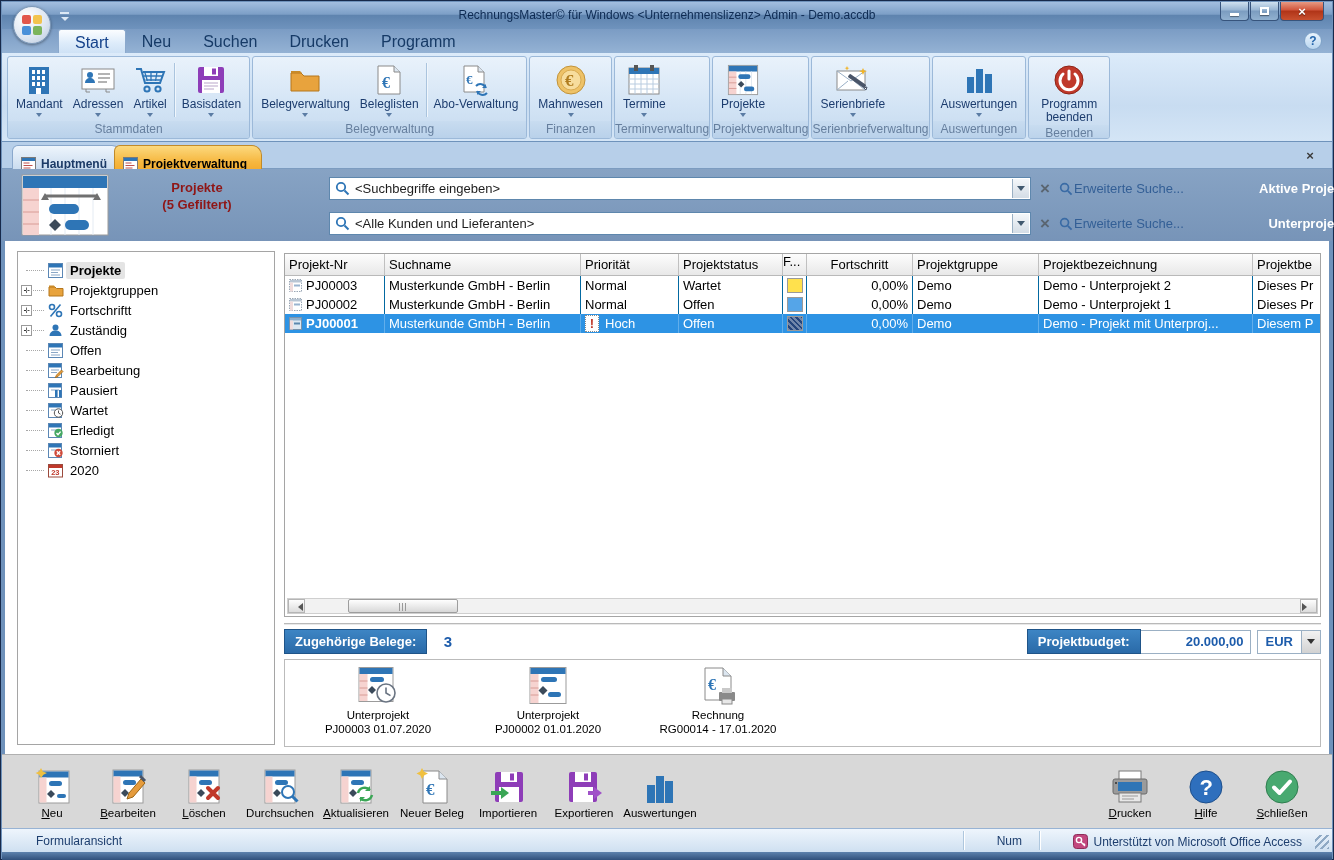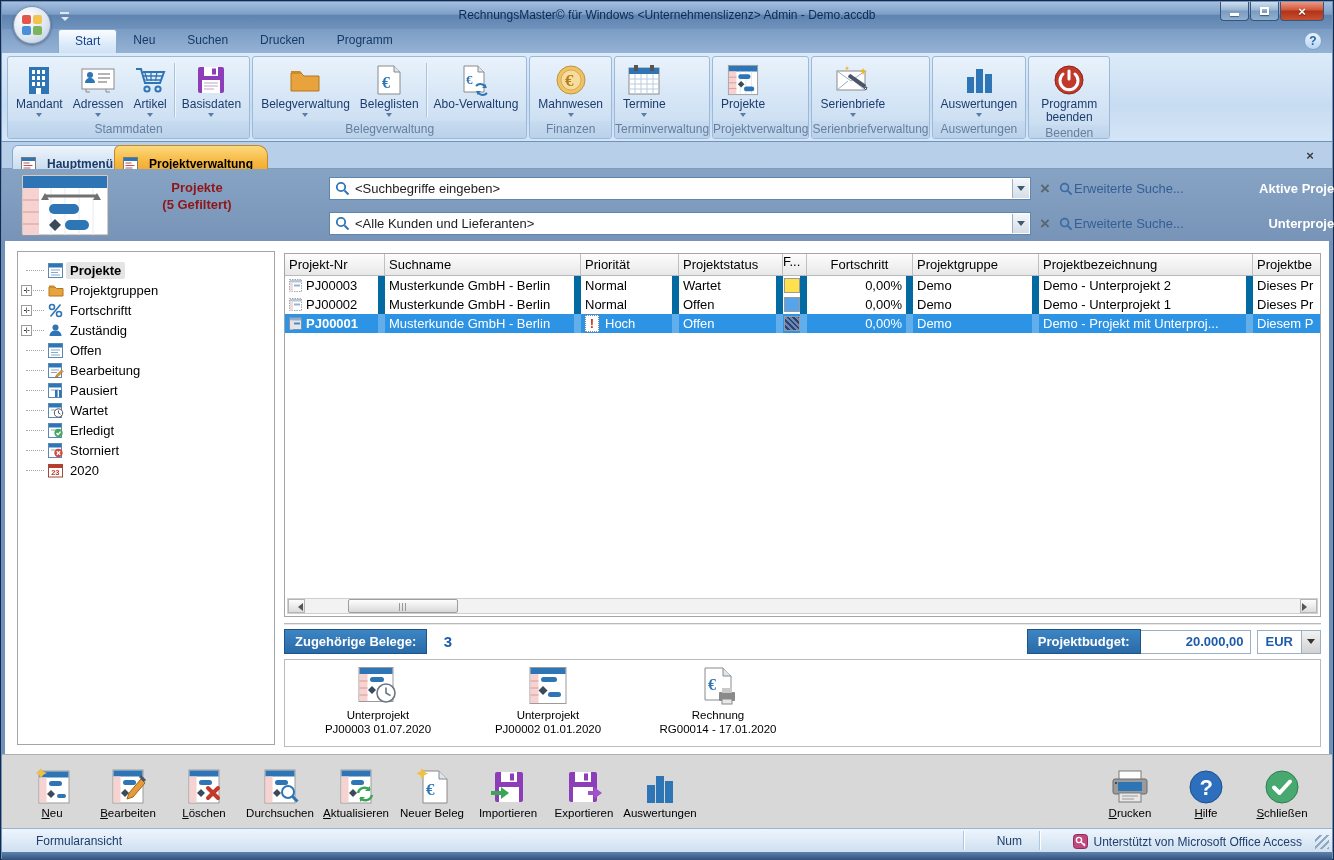--- a/index.html
+++ b/index.html
@@ -23,21 +23,21 @@
     background:linear-gradient(#cfe0ef, #97b4d2 45%, #7b9cc0 50%, #91b1d0 100%); border-radius:0 0 4px 4px; margin-left:1px; }
   .wbtn.close { width:44px; background:linear-gradient(#e89a83 0%, #d0543a 45%, #b03418 50%, #c8502f 100%); }
   .gl-min { width:9px; height:3px; background:#fff; margin-top:6px; box-shadow:0 1px 1px rgba(0,0,0,.4); }
   .gl-max { width:9px; height:8px; border:2px solid #fff; box-shadow:0 1px 1px rgba(0,0,0,.4); }
   .gl-x { color:#fff; font-size:13px; font-weight:bold; text-shadow:0 1px 1px rgba(0,0,0,.5); line-height:1; }
 
   
   .tabrow { position:absolute; left:1px; right:1px; top:28px; height:24px;
     background:linear-gradient(#7b9cc4, #94b2d4); }
   .rtabs { position:absolute; left:56px; top:0; height:24px; display:flex; }
-  .rtab { padding:4px 16px 0; font-size:12px; color:#163a66; cursor:pointer; }
+  .rtab { padding:4px 16px 0; font-size:16px; color:#163a66; cursor:pointer; }
   .rtab.active { background:linear-gradient(#fbfdff, #dcebfa 60%, #cfe2f5); border:1px solid #8aa8cc; border-bottom:none;
     border-radius:3px 3px 0 0; color:#15428b; }
   .helpbtn { position:absolute; right:10px; top:3px; width:18px; height:18px; border-radius:50%;
     background:linear-gradient(#eaf4fd, #b9d6f0); border:1px solid #7fa3c8; color:#2566ab; font-weight:bold;
     font-size:12px; text-align:center; line-height:17px; cursor:pointer; }
   .helpbtn::before { content:"?"; }
 
   
   .ribbon { position:absolute; left:1px; right:1px; top:52px; height:89px;
     background:linear-gradient(#dcebfa, #c8dcf1 60%, #d4e5f6); border-bottom:1px solid #6f93bb; display:flex; padding:2px 2px 0 4px; }
@@ -46,21 +46,21 @@
   .ritems { flex:1; display:flex; align-items:stretch; padding:2px 3px 0; }
   .rbtn { display:flex; flex-direction:column; align-items:center; padding:3px 5px 1px; border-radius:3px; cursor:pointer; }
   .ricon { height:36px; display:flex; align-items:center; }
   .rlabel { font-size:12px; color:#1c3c6e; text-align:center; line-height:13px; white-space:pre-line; }
   .dn { margin-top:2px; border:3px solid transparent; border-top:4px solid #5b7ca4; height:0; }
   .rsep { width:1px; background:#aac4de; margin:4px 2px; box-shadow:1px 0 0 #f0f6fc; }
   .rglabel { height:17px; background:linear-gradient(#c8dcf0,#b9d1ea); text-align:center; font-size:12px; color:#667f9e; line-height:16px; }
 
   
   .docbar { position:absolute; left:1px; right:1px; top:141px; height:27px; background:#b7cfe9; border-bottom:1px solid #7c9cc0; }
-  .dtab { position:absolute; top:3px; height:24px; display:flex; align-items:center; gap:11px; padding:12px 14px 0 8px;
+  .dtab { position:absolute; top:3px; height:24px; display:flex; align-items:center; gap:5px; padding:12px 14px 0 8px;
     border:1px solid #8aa8cc; border-bottom:none; border-radius:6px 10px 0 0; font-size:12px; font-weight:bold; color:#1b3a66;
     background:linear-gradient(#eef5fc,#cadcef); cursor:pointer; }
   .dtab.active { background:linear-gradient(#fcd97e,#f6b73f 70%,#f3ad32); border-color:#c08a2a; color:#000; }
   .dclose { position:absolute; right:14px; top:6px; width:16px; height:16px; color:#3a3a3a; font-weight:bold; font-size:13px; text-align:center; cursor:pointer; }
   .dclose::before { content:"×"; }
 
   
   .filter { position:absolute; left:1px; right:1px; top:168px; height:72px; background:linear-gradient(#87a3c4,#7794b8); }
   .flogo { position:absolute; left:19px; top:5px; }
   .ftitle { position:absolute; left:110px; top:10px; width:170px; text-align:center; color:#8f1616; font-weight:bold; font-size:13px; line-height:17px; }
@@ -85,21 +85,21 @@
   .plus { position:absolute; left:3px; top:5px; width:11px; height:11px; border:1px solid #9a9a9a; background:#fff; font-size:10px; line-height:9px; text-align:center; color:#333; }
   .plus::before { content:"+"; }
   .ticon { width:18px; flex:0 0 18px; display:flex; align-items:center; }
   .tlabel { padding:1px 4px; white-space:nowrap; }
   .trow.sel .tlabel { background:#e4e4e4; font-weight:bold; border-radius:2px; }
 
   .grid { position:absolute; left:279px; top:12px; width:1037px; height:364px; border:1px solid #a5a5a5; background:#fff; overflow:hidden; }
   .thead { display:flex; height:22px; background:linear-gradient(#fdfdfd,#e8e8e8); border-bottom:1px solid #b9b9b9; }
   .th { font-size:13px; color:#000; padding:3px 4px 0; border-right:1px solid #c0c0c0; overflow:hidden; white-space:nowrap; }
   .grow { display:flex; height:19px; align-items:center; }
-  .gc { font-size:13px; padding:0 4px; border-right:7px solid #0369a1; overflow:hidden; white-space:nowrap; height:100%; display:flex; align-items:center; }
+  .gc { font-size:13px; padding:0 4px; border-right:1px solid #0369a1; overflow:hidden; white-space:nowrap; height:100%; display:flex; align-items:center; }
   .c0{width:100px;flex:0 0 100px;} .c1{width:196px;flex:0 0 196px;} .c2{width:98px;flex:0 0 98px;}
   .c3{width:104px;flex:0 0 104px;} .c4{width:24px;flex:0 0 24px;padding:0;justify-content:center;}
   .c5{width:106px;flex:0 0 106px;justify-content:flex-end;} .c6{width:126px;flex:0 0 126px;}
   .c7{width:214px;flex:0 0 214px;} .c8{flex:1;border-right:none;}
   .grow.sel { background:#2d93e4; color:#fff; }
   .grow.sel .gc { border-right-color:rgba(255,255,255,.25); }
   .grow.sel .c0 { font-weight:bold; }
   .swatch { width:16px; height:15px; border:1px solid #9a9a9a; }
   .hatch { background-image:repeating-linear-gradient(45deg, rgba(255,255,255,.35) 0 2px, transparent 2px 4px); }
   .rowico { margin-right:4px; flex:0 0 13px; }

